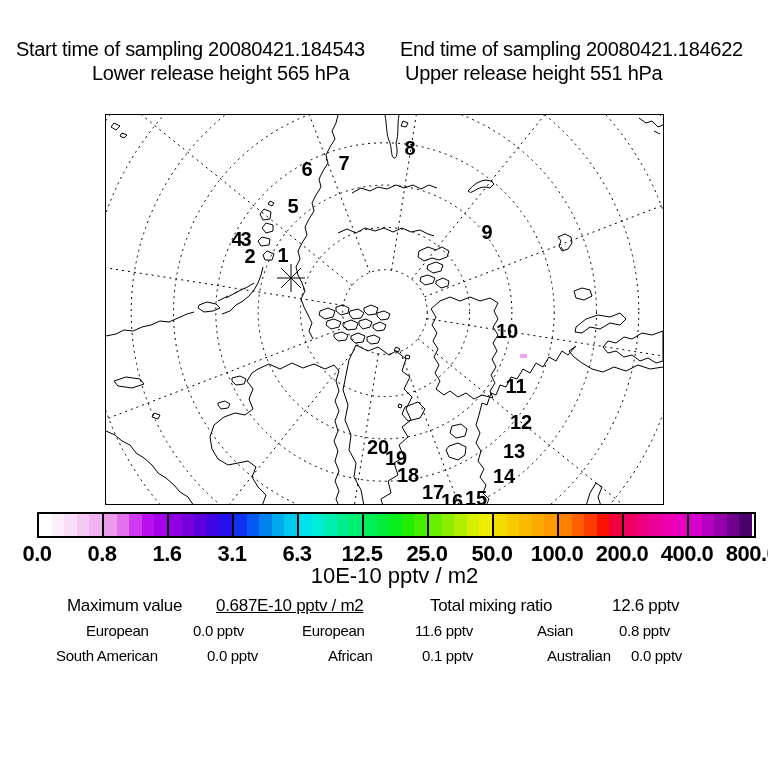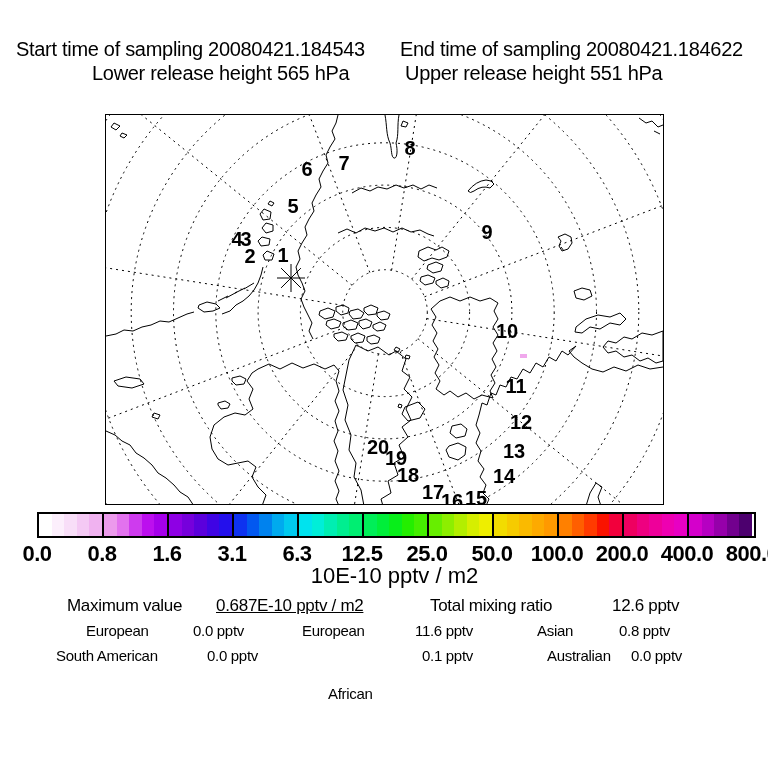--- a/index.html
+++ b/index.html
@@ -221,17 +221,17 @@
 
   <div class="abs stat2" style="left:86px;top:622px;">European</div>
   <div class="abs stat2" style="left:193px;top:622px;">0.0 pptv</div>
   <div class="abs stat2" style="left:302px;top:622px;">European</div>
   <div class="abs stat2" style="left:415px;top:622px;">11.6 pptv</div>
   <div class="abs stat2" style="left:537px;top:622px;">Asian</div>
   <div class="abs stat2" style="left:619px;top:622px;">0.8 pptv</div>
 
   <div class="abs stat2" style="left:56px;top:647px;">South American</div>
   <div class="abs stat2" style="left:207px;top:647px;">0.0 pptv</div>
-  <div class="abs stat2" style="left:328px;top:647px;margin-top:38px;">African</div>
+  <div class="abs stat2" style="left:328px;top:647px;">African</div>
   <div class="abs stat2" style="left:422px;top:647px;">0.1 pptv</div>
   <div class="abs stat2" style="left:547px;top:647px;">Australian</div>
   <div class="abs stat2" style="left:631px;top:647px;">0.0 pptv</div>
 </div>
 
 </body></html>

